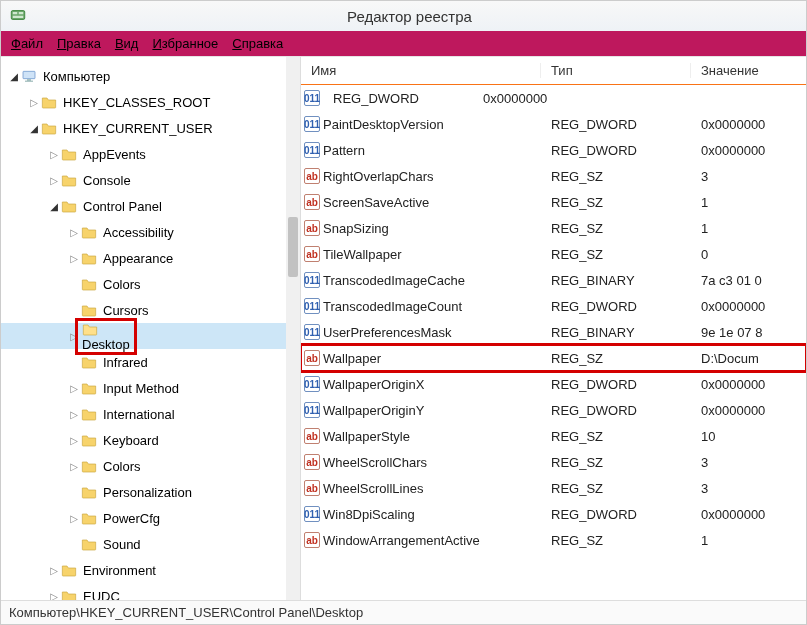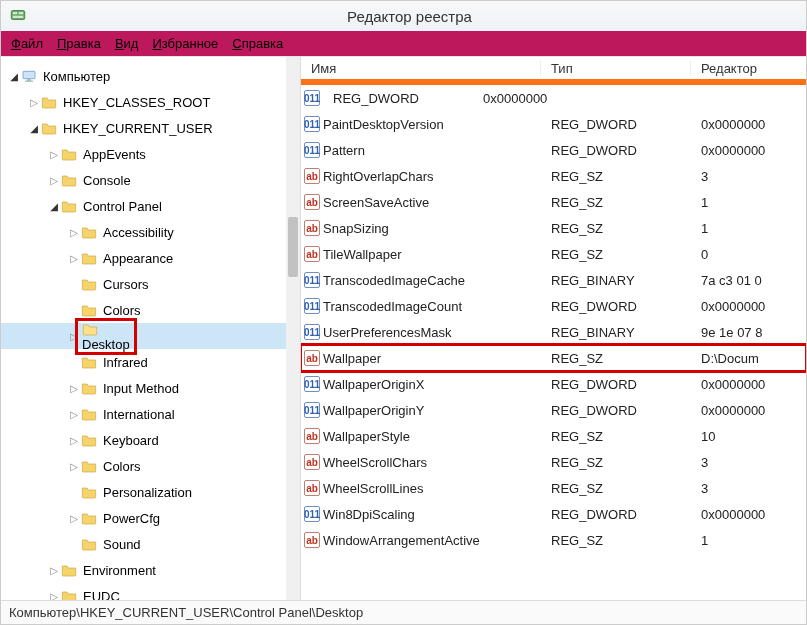--- a/index.html
+++ b/index.html
@@ -58,21 +58,21 @@
   .indent-1 { padding-left: 26px; }
   .indent-2 { padding-left: 46px; }
   .indent-3 { padding-left: 66px; }
   .highlight-box { border:3px solid #d40000; padding:0 4px; margin-left:-6px; }
   .selected { background:#cde6f7; }
   .folder-svg { width:16px; height:14px; }
   .comp-svg { width:16px; height:14px; }
   .list-pane { flex:1; overflow:hidden; position:relative; }
   .list-header {
     display:flex; height:28px; align-items:center;
-    border-bottom:6px solid #f97316;
+    border-bottom:1px solid #f97316;
     color:#333; font-size:13px;
   }
   .col-name { width:240px; padding-left:10px; border-right:1px solid #eee; }
   .col-type { width:150px; padding-left:10px; border-right:1px solid #eee; }
   .col-value { flex:1; padding-left:10px; }
   .list-body { position:absolute; top:28px; left:0; right:0; bottom:0; overflow:hidden; }
   .list-row {
     display:flex; height:26px; align-items:center;
     font-size:13px; color:#222;
   }
@@ -190,30 +190,30 @@
           </span>
           <span class="label">Appearance</span>
         </div>
         <div class="tree-row indent-3">
           <span class="expander" style="color: rgb(136, 136, 136);"></span>
           <span class="icon">
             <svg class="folder-svg" viewBox="0 0 24 20">
               <path d="M2 4 h7 l2 3 h11 v11 a1 1 0 0 1 -1 1 H3 a1 1 0 0 1 -1 -1 Z" fill="#f7d36b" stroke="#caa63e"></path>
             </svg>
           </span>
+          <span class="label">Colors</span>
+        </div>
+        <div class="tree-row indent-3">
+          <span class="expander" style="color: rgb(136, 136, 136);"></span>
+          <span class="icon">
+            <svg class="folder-svg" viewBox="0 0 24 20">
+              <path d="M2 4 h7 l2 3 h11 v11 a1 1 0 0 1 -1 1 H3 a1 1 0 0 1 -1 -1 Z" fill="#f7d36b" stroke="#caa63e"></path>
+            </svg>
+          </span>
           <span class="label">Cursors</span>
-        </div>
-        <div class="tree-row indent-3">
-          <span class="expander" style="color: rgb(136, 136, 136);"></span>
-          <span class="icon">
-            <svg class="folder-svg" viewBox="0 0 24 20">
-              <path d="M2 4 h7 l2 3 h11 v11 a1 1 0 0 1 -1 1 H3 a1 1 0 0 1 -1 -1 Z" fill="#f7d36b" stroke="#caa63e"></path>
-            </svg>
-          </span>
-          <span class="label">Colors</span>
         </div>
         <div class="tree-row indent-3 selected">
           <span class="expander" style="color: rgb(136, 136, 136);">▷</span>
           <span class="highlight-box"><span class="icon">
               <svg class="folder-svg" viewBox="0 0 24 20">
                 <path d="M2 4 h7 l2 3 h11 v11 a1 1 0 0 1 -1 1 H3 a1 1 0 0 1 -1 -1 Z" fill="#ffe08a" stroke="#caa63e"></path>
               </svg>
             </span><span class="label">Desktop</span></span>
         </div>
         <div class="tree-row indent-3">
@@ -308,21 +308,21 @@
         </div>
       </div>
     <div class="vscroll">
       <div class="thumb"></div>
     </div>
   </div>
   <div class="list-pane">
     <div class="list-header">
       <div class="col-name">Имя</div>
       <div class="col-type">Тип</div>
-      <div class="col-value">Редактор</div>
+      <div class="col-value">Значение</div>
     </div>
     <div class="list-body" id="listbody">
         <div class="list-row">
           <span class="cicon">
             <span class="reg-icon bin">011</span>
           </span>
           <span class="ctype">REG_DWORD</span>
           <span class="cval">0x0000000</span>
         </div>
         <div class="list-row">

